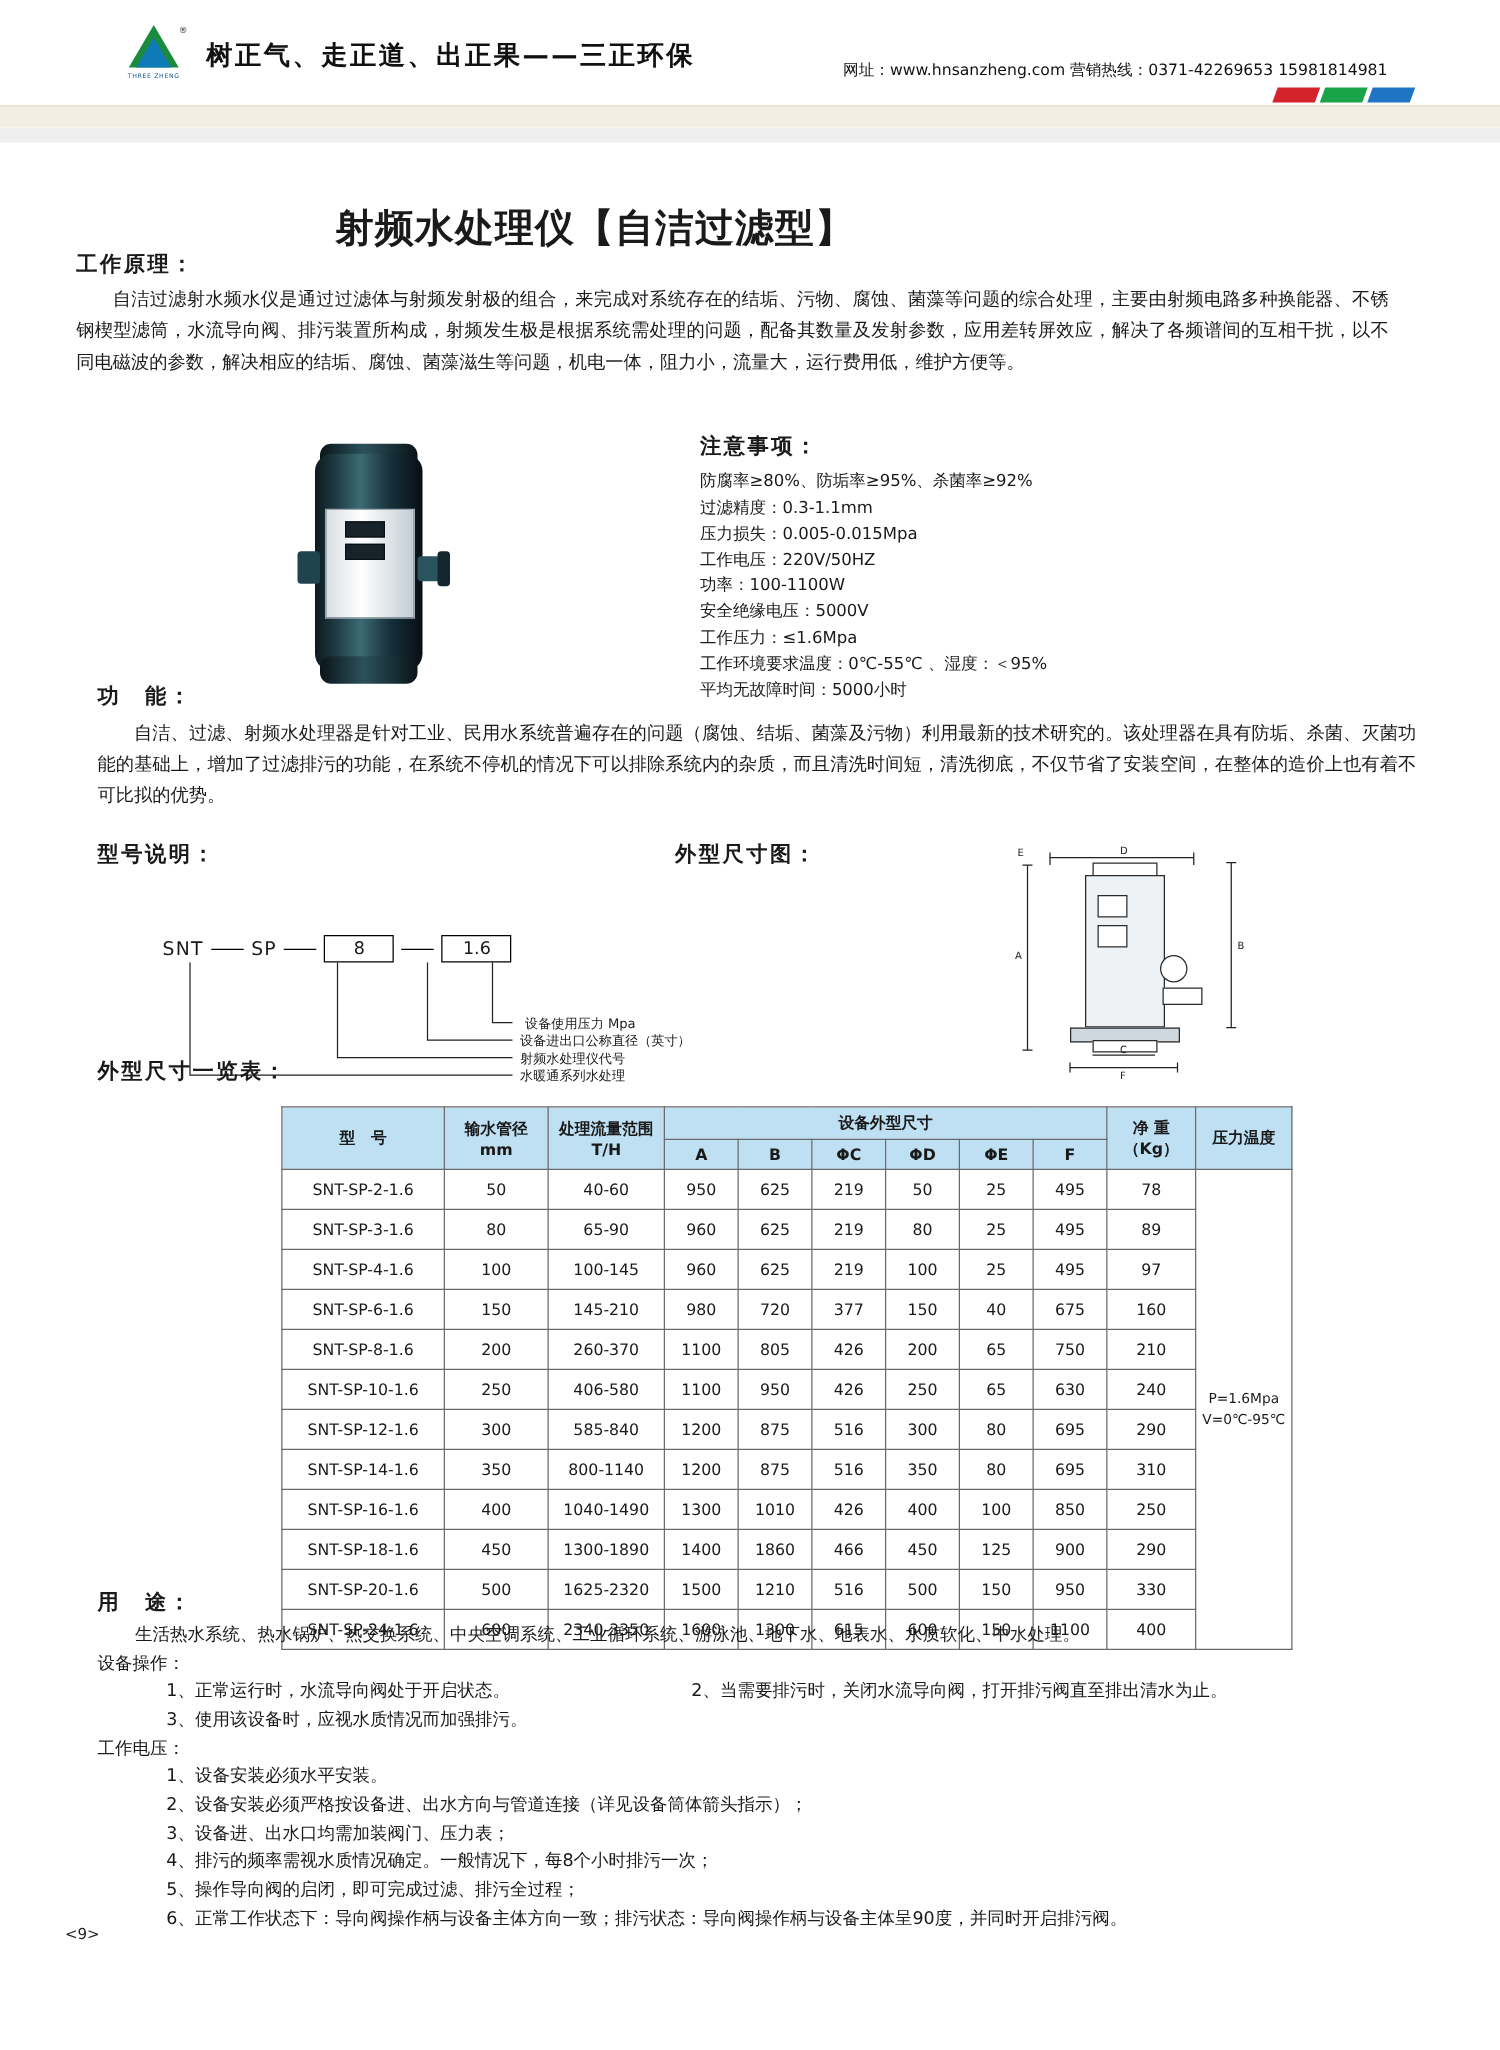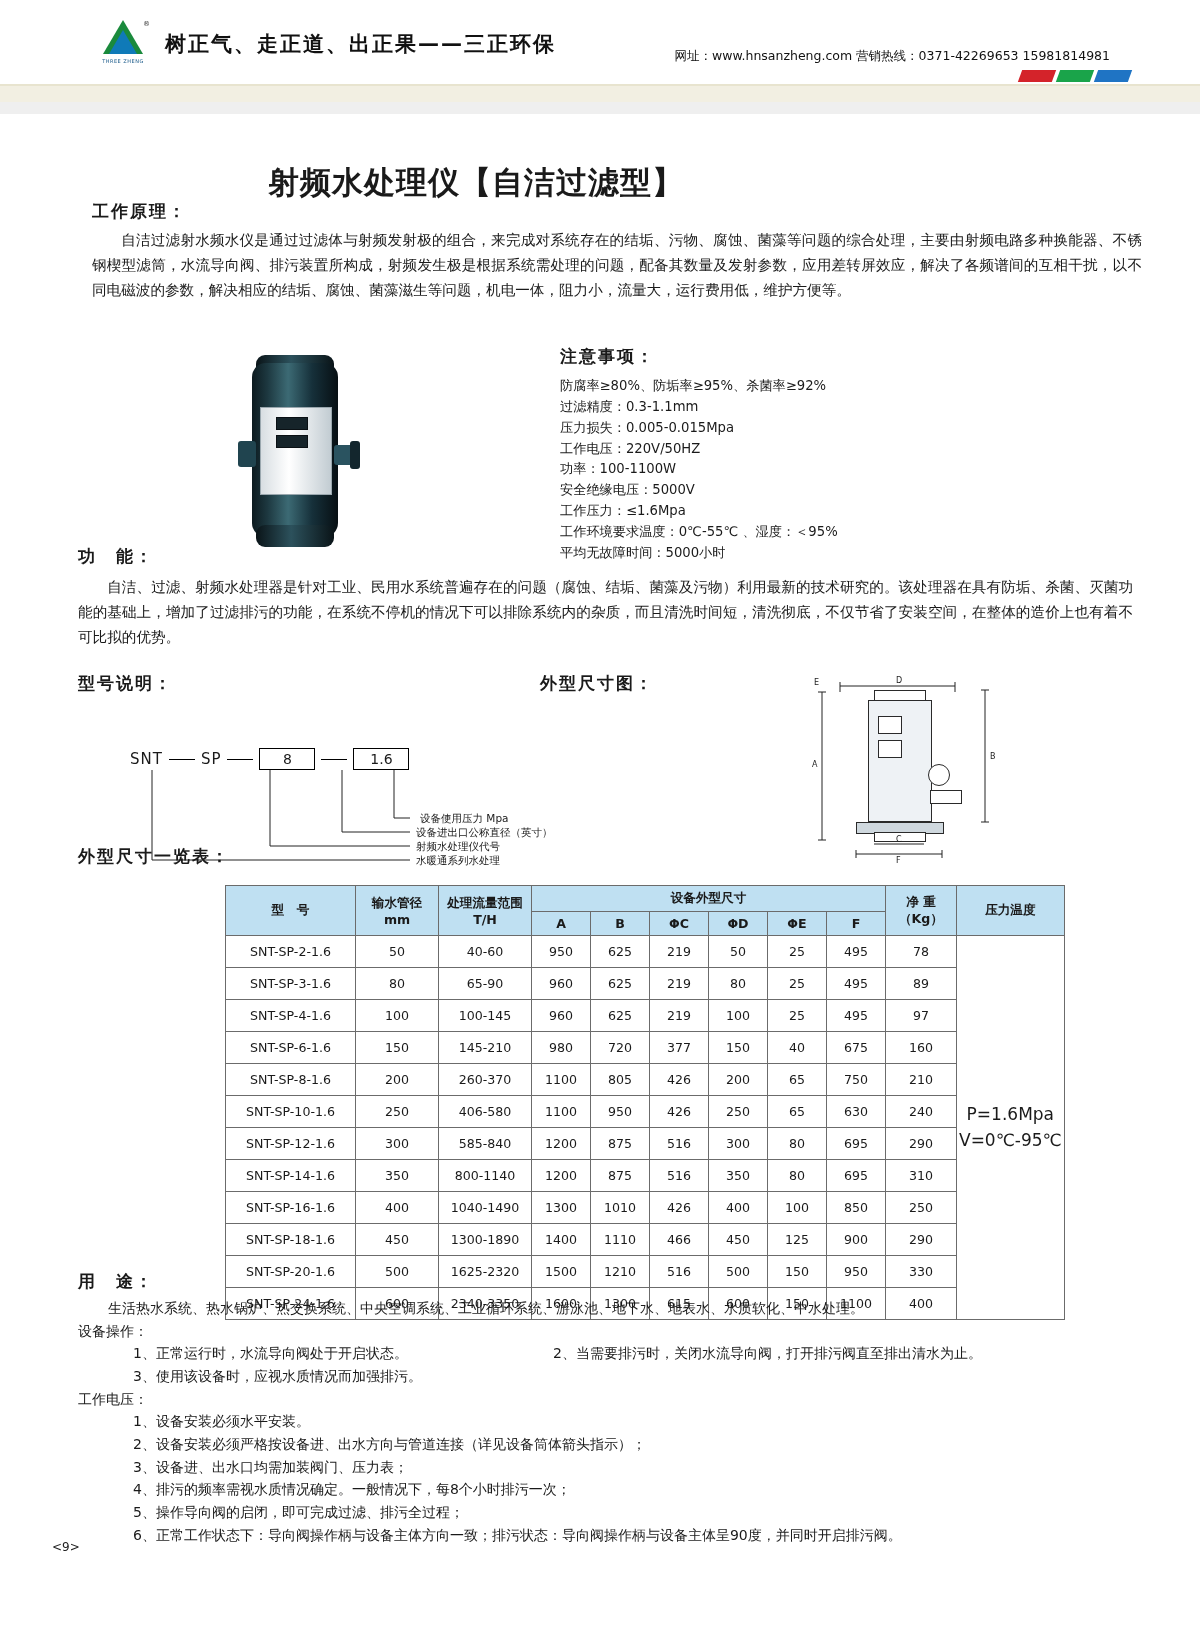--- a/index.html
+++ b/index.html
@@ -125,21 +125,21 @@
     border:1px solid #6b6b6b;text-align:center;padding:4px 2px;white-space:nowrap;
   }
   table.dims thead th{background:#bfe0f2;font-weight:bold;}
   table.dims td{height:23px;}
   .c-model{width:125px;}
   .c-pipe{width:78px;}
   .c-flow{width:88px;}
   .c-abcd{width:54px;}
   .c-w{width:66px;}
   .c-pt{width:72px;}
-  .pt-cell{font-size:17px;line-height:1.5;}
+  .pt-cell{font-size:11px;line-height:1.5;}
 
   .usage{position:absolute;left:78px;top:1270px;width:1060px;}
   .usage .sec-h{margin-bottom:4px;}
   .usage .line{font-size:14px;line-height:1.62;}
   .usage .ind1{padding-left:30px;}
   .usage .ind2{padding-left:55px;}
   .two-col{display:flex;}
   .two-col .a{width:420px;}
   .pagenum{position:absolute;left:52px;top:1540px;font-size:12px;color:#222;}
 </style>
@@ -169,21 +169,21 @@
     </div>
     <div class="header-rule"></div>
     <div class="header-band"></div>
   </div>
   <div class="grey-band"></div>
 
   <div class="block" style="left:0;top:140px;width:952px;">
     <h1 class="title">射频水处理仪【自洁过滤型】</h1>
   </div>
 
-  <div class="block" style="left:92px;top:200px;width:1050px;">
+  <div class="block" style="left:61px;top:200px;width:1050px;">
     <div class="sec-h">工作原理：</div>
     <div class="para indent">自洁过滤射水频水仪是通过过滤体与射频发射极的组合，来完成对系统存在的结垢、污物、腐蚀、菌藻等问题的综合处理，主要由射频电路多种换能器、不锈钢楔型滤筒，水流导向阀、排污装置所构成，射频发生极是根据系统需处理的问题，配备其数量及发射参数，应用差转屏效应，解决了各频谱间的互相干扰，以不同电磁波的参数，解决相应的结垢、腐蚀、菌藻滋生等问题，机电一体，阻力小，流量大，运行费用低，维护方便等。</div>
   </div>
 
   <div class="photo">
     <div class="cap-top"></div>
     <div class="body"></div>
     <div class="panel"></div>
     <div class="sw sw1"></div>
     <div class="sw sw2"></div>
@@ -418,21 +418,21 @@
           <td>400</td>
           <td>100</td>
           <td>850</td>
           <td>250</td>
         </tr>
         <tr>
           <td>SNT-SP-18-1.6</td>
           <td>450</td>
           <td>1300-1890</td>
           <td>1400</td>
-          <td>1110</td>
+          <td>1860</td>
           <td>466</td>
           <td>450</td>
           <td>125</td>
           <td>900</td>
           <td>290</td>
         </tr>
         <tr>
           <td>SNT-SP-20-1.6</td>
           <td>500</td>
           <td>1625-2320</td>

